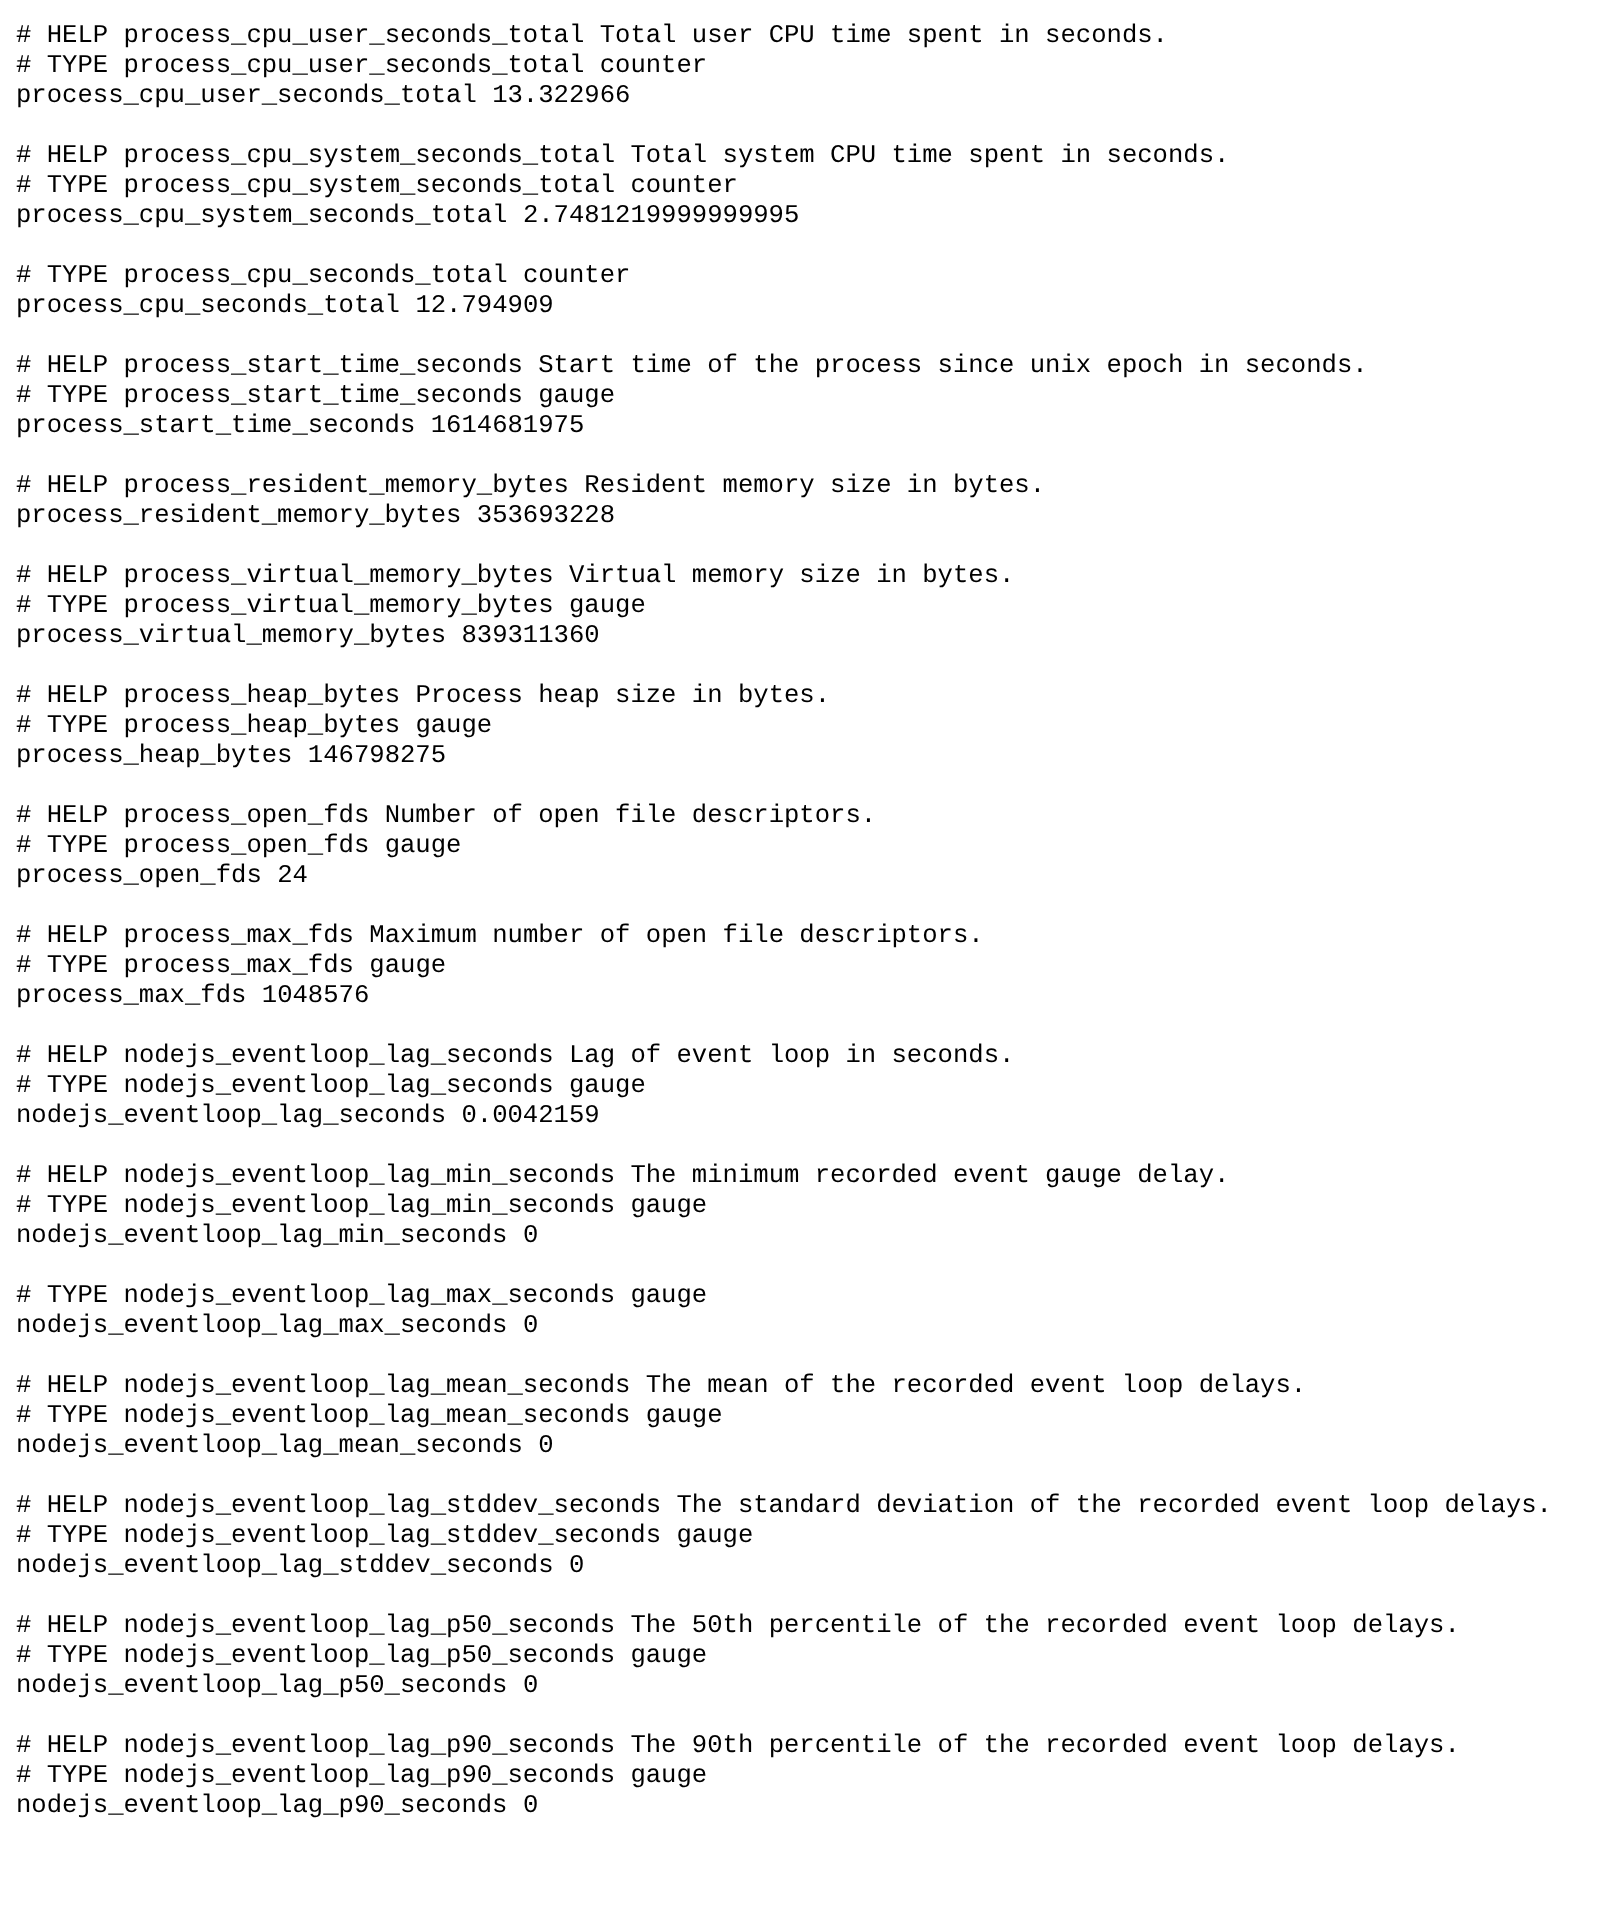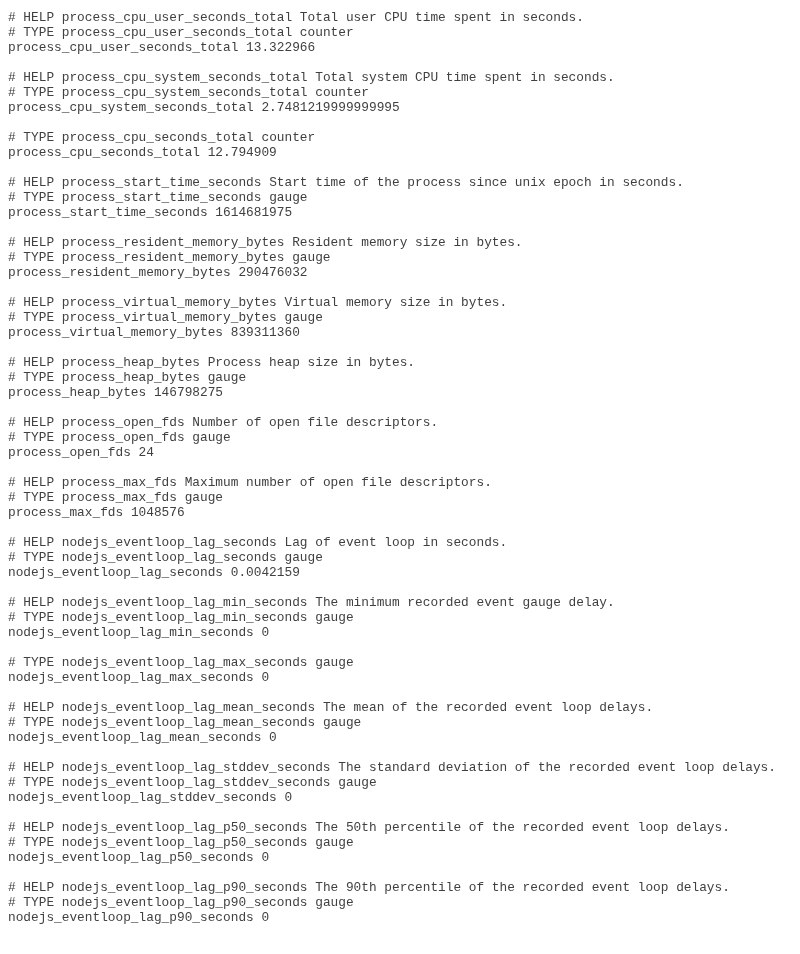--- a/index.html
+++ b/index.html
@@ -10,21 +10,21 @@
   body {
     width: 800px;
     height: 954px;
     overflow: hidden;
   }
   .metrics-output {
     padding: 10px 0 0 8px;
     font-family: "Liberation Mono", "DejaVu Sans Mono", monospace;
     font-size: 12.8px;
     line-height: 15px;
-    color: #404040;
+    color: #000000;
   }
   .metric-block {
     margin: 0 0 15px 0; 
   }
   .line {
     white-space: pre;
   }
 </style>
 </head>
 <body>
@@ -48,22 +48,21 @@
     </div>
 
   <div class="metric-block">
       <div class="line"><span># HELP</span> <span>process_start_time_seconds</span> <span>Start time of the process since unix epoch in seconds.</span></div>
       <div class="line"><span># TYPE</span> <span>process_start_time_seconds</span> <span>gauge</span></div>
       <div class="line"><span>process_start_time_seconds</span> <span>1614681975</span></div>
     </div>
 
   <div class="metric-block">
       <div class="line"><span># HELP</span> <span>process_resident_memory_bytes</span> <span>Resident memory size in bytes.</span></div>
-      <div class="line"><span># TYPE</span> <span>process_resident_memory_bytes</span> <span>gauge</span></div>
-      <div class="line"><span>process_resident_memory_bytes</span> <span>290476032</span></div>
+      <div class="line"><span>process_resident_memory_bytes</span> <span>353693228</span></div>
     </div>
 
   <div class="metric-block">
       <div class="line"><span># HELP</span> <span>process_virtual_memory_bytes</span> <span>Virtual memory size in bytes.</span></div>
       <div class="line"><span># TYPE</span> <span>process_virtual_memory_bytes</span> <span>gauge</span></div>
       <div class="line"><span>process_virtual_memory_bytes</span> <span>839311360</span></div>
     </div>
 
   <div class="metric-block">
       <div class="line"><span># HELP</span> <span>process_heap_bytes</span> <span>Process heap size in bytes.</span></div>

